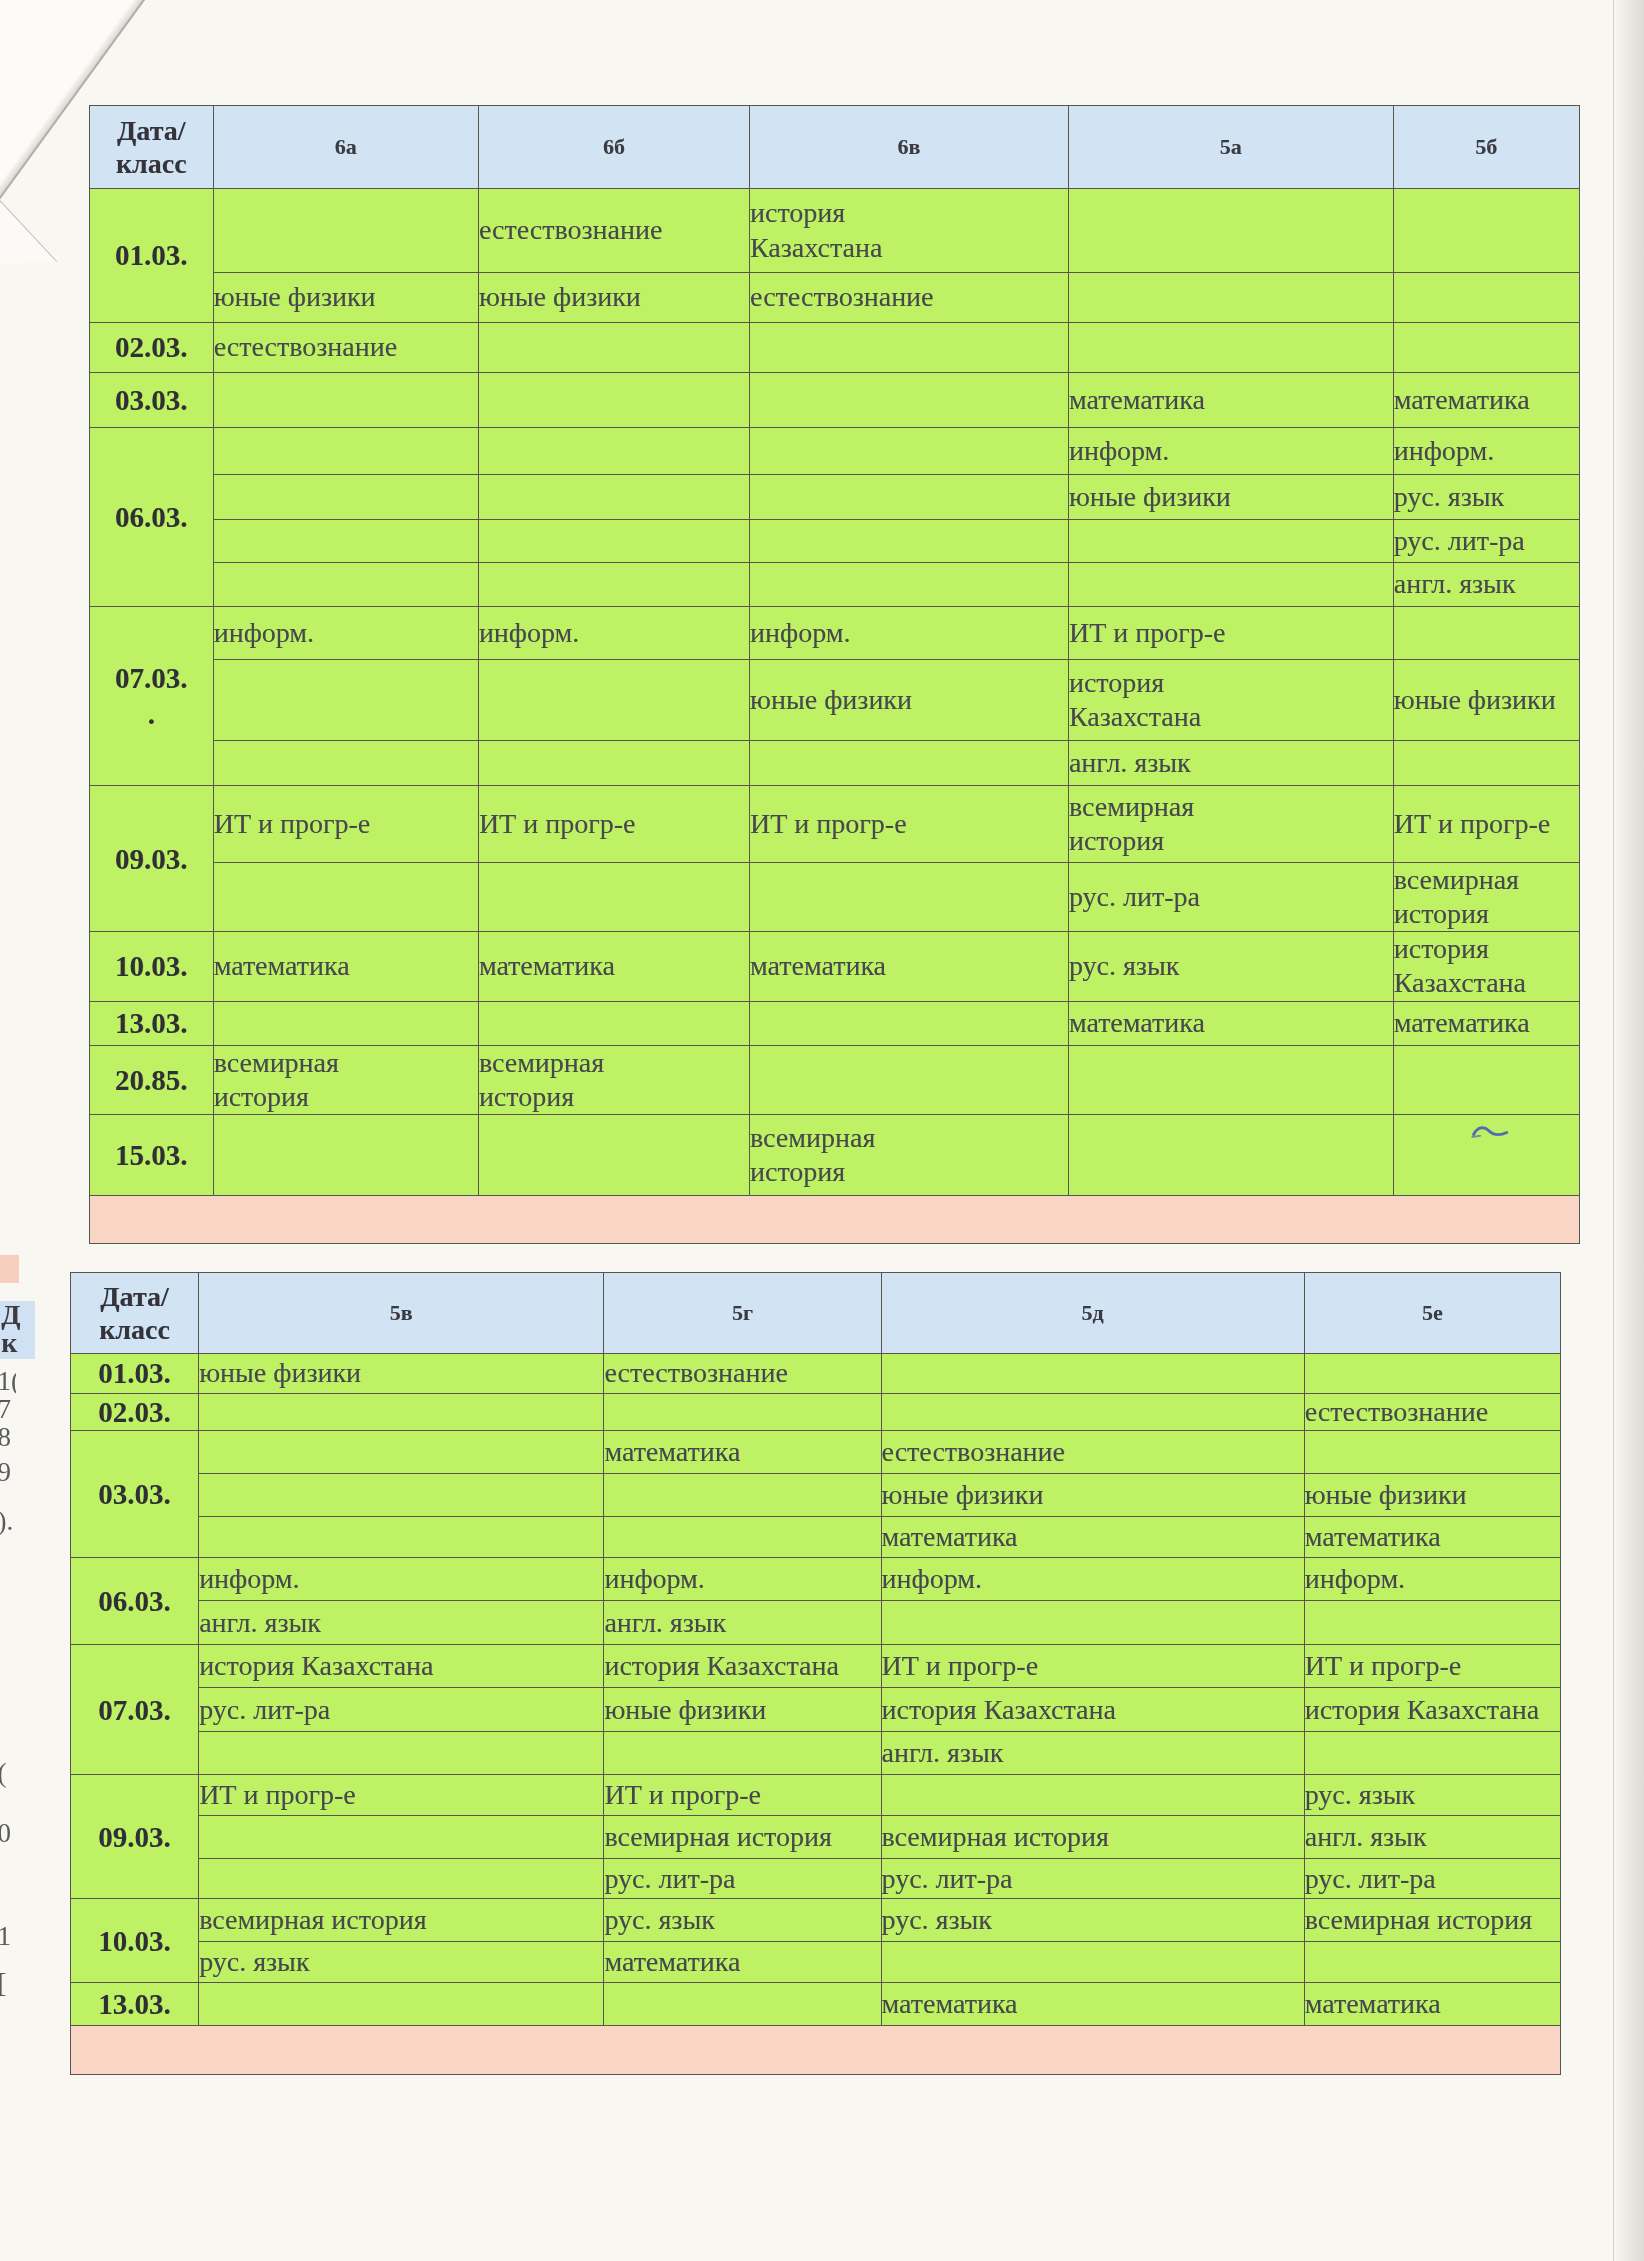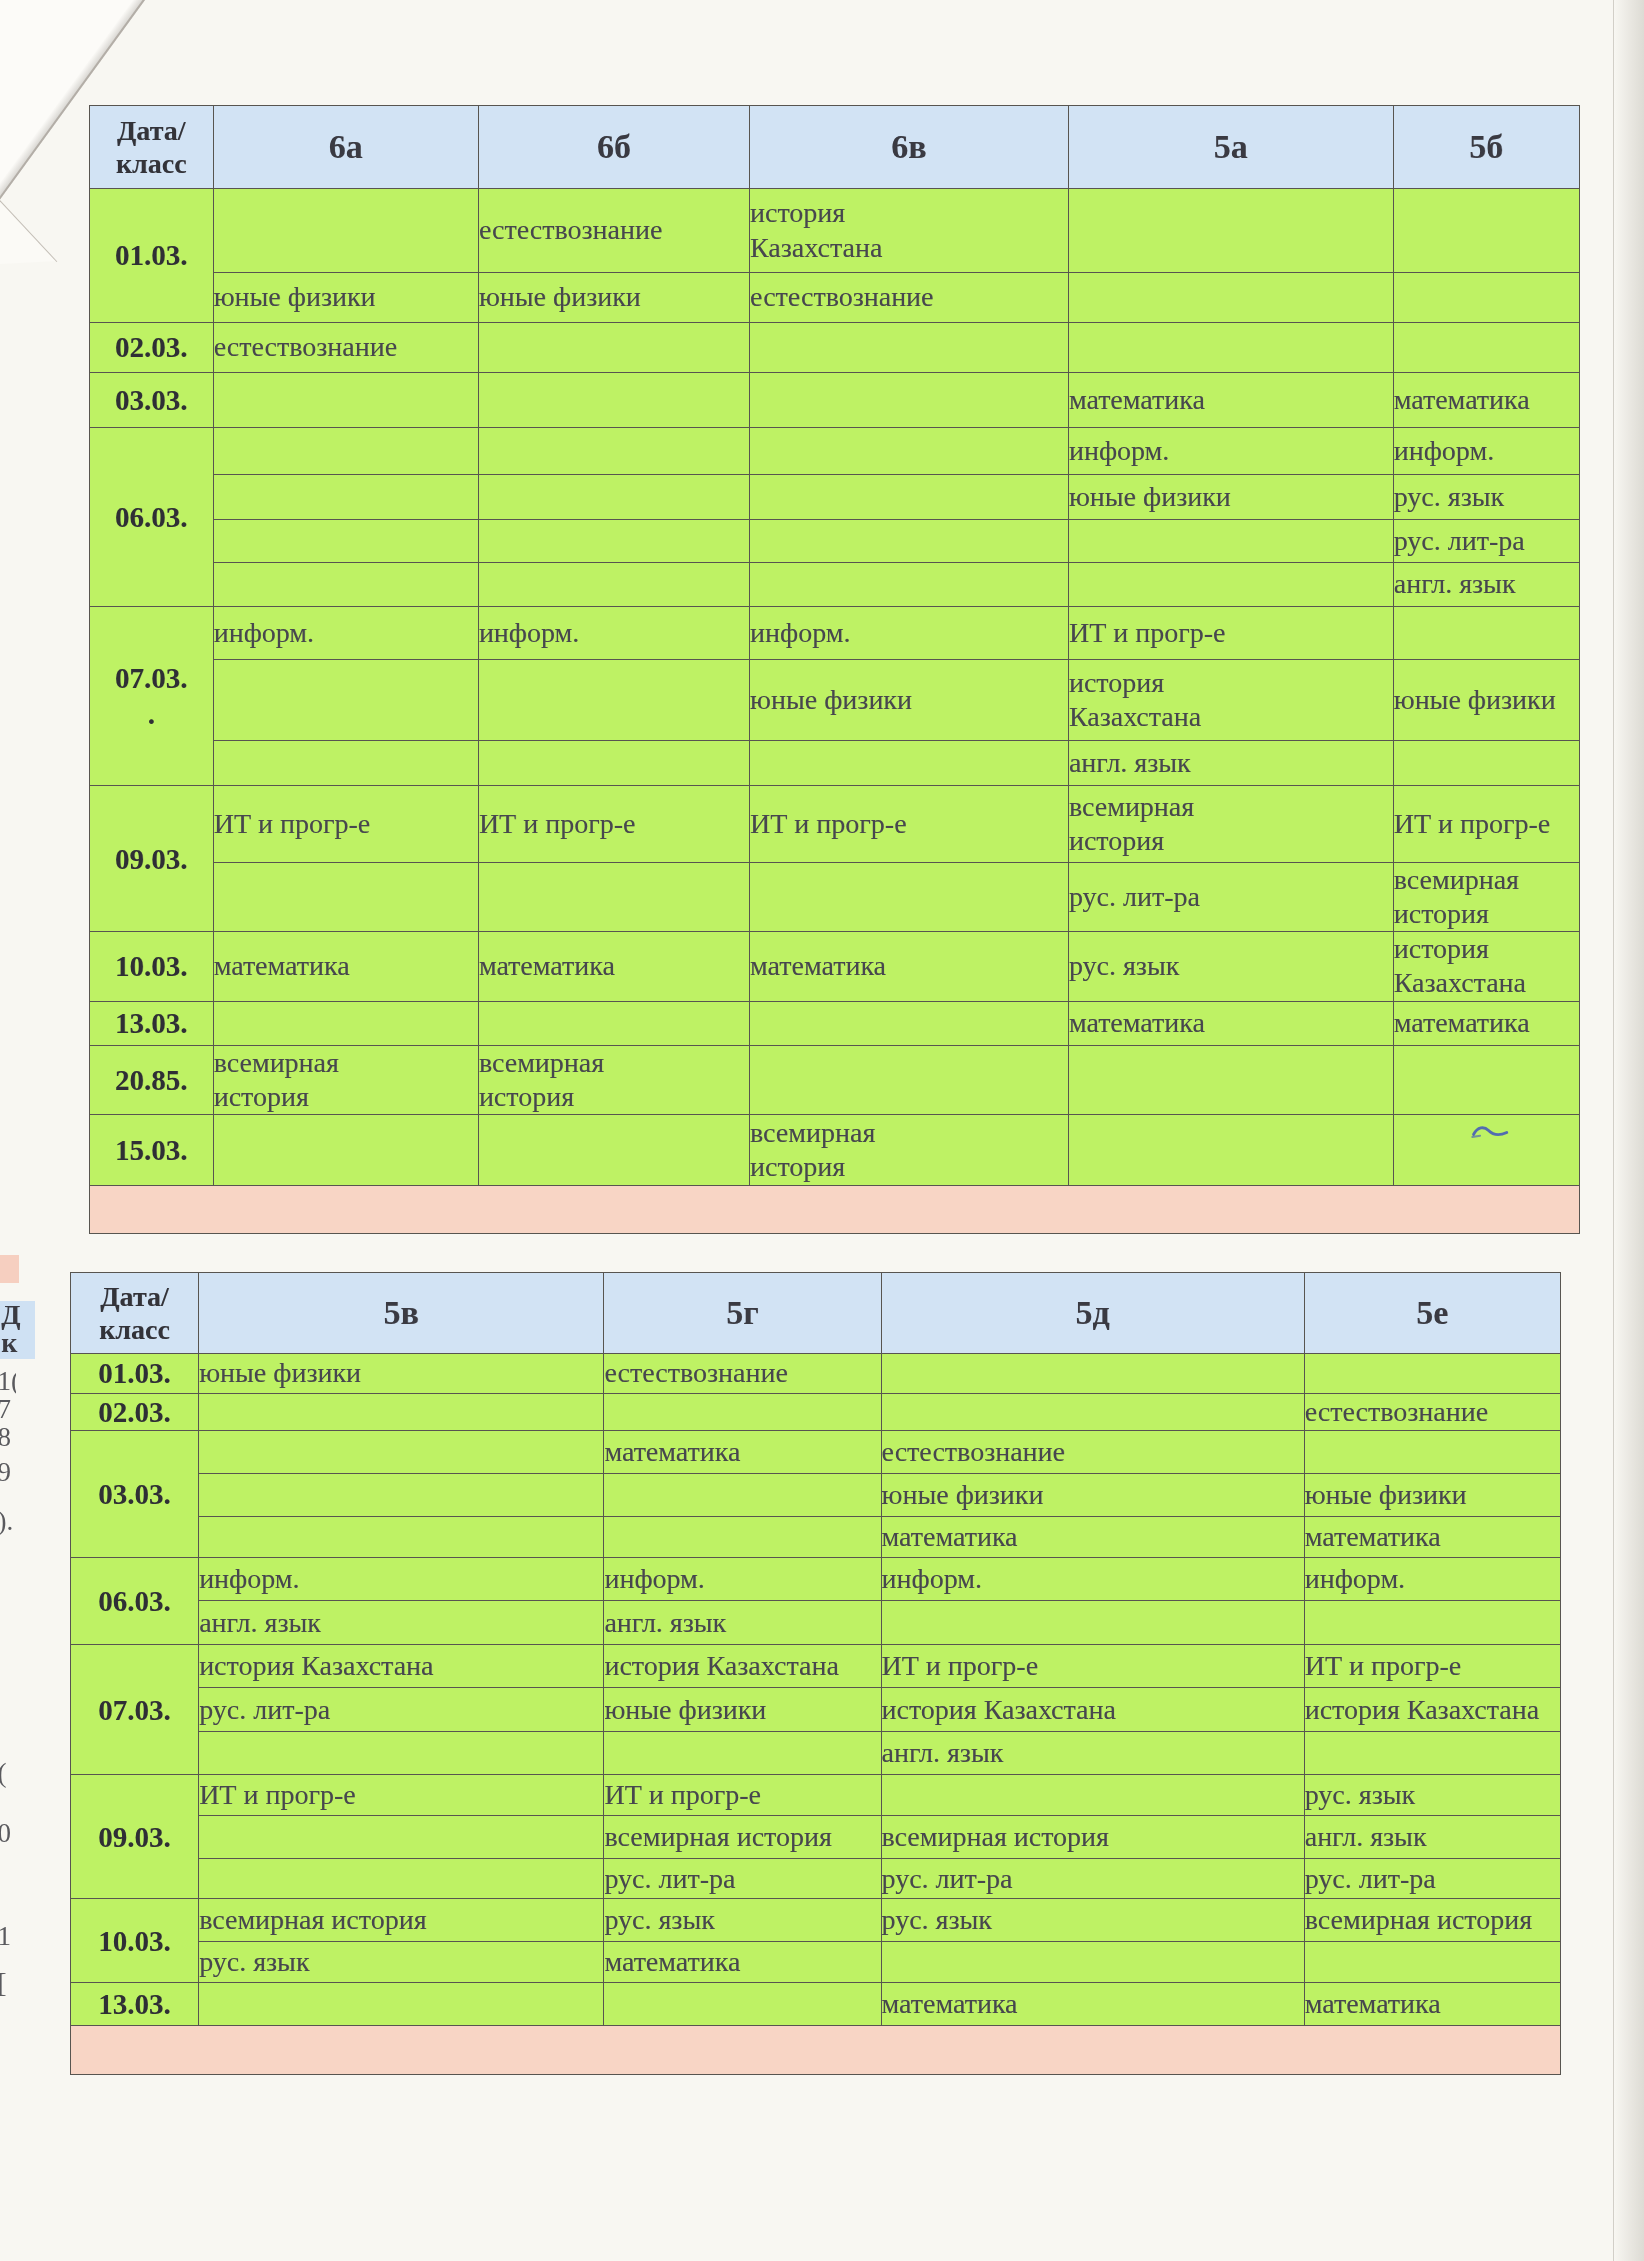--- a/index.html
+++ b/index.html
@@ -80,21 +80,21 @@
   table.sched th, table.sched td { border:1.3px solid #585550; padding:0; }
 
   th.corner {
     background:#d2e3f4; color:#333339;
     font-size:28px; font-weight:bold;
     white-space:pre-line; line-height:1.18; text-align:center;
     vertical-align:middle;
   }
   th.class-h {
     background:#d2e3f4; color:#3a3a42;
-    font-size:34px; font-weight:bold; text-align:center; vertical-align:middle;
+    font-size:22px; font-weight:bold; text-align:center; vertical-align:middle;
   }
   td.date {
     font-size:29px; font-weight:bold; color:#2f2f35;
     text-align:center; vertical-align:middle;
     white-space:pre-line; line-height:1.25;
   }
   td.subj {
     font-size:28px; color:#47474e;
     text-align:left; vertical-align:middle;
     padding:2.6px 6.4px 2.6px 19.3px;
@@ -276,21 +276,21 @@
       <tr style="height: 68px;">
         <td class="date" rowspan="1">20.85.</td>
         <td class="subj">всемирная
 история</td>
         <td class="subj">всемирная
 история</td>
         <td class="subj"></td>
         <td class="subj"></td>
         <td class="subj"></td>
       </tr>
-      <tr style="height: 71px;">
+      <tr style="height: 81px;">
         <td class="date" rowspan="1">15.03.</td>
         <td class="subj"></td>
         <td class="subj"></td>
         <td class="subj">всемирная
 история</td>
         <td class="subj"></td>
         <td class="subj"></td>
       </tr>
       <tr class="footer-bar" style="height: 48px;">
         <td colspan="6"></td>

